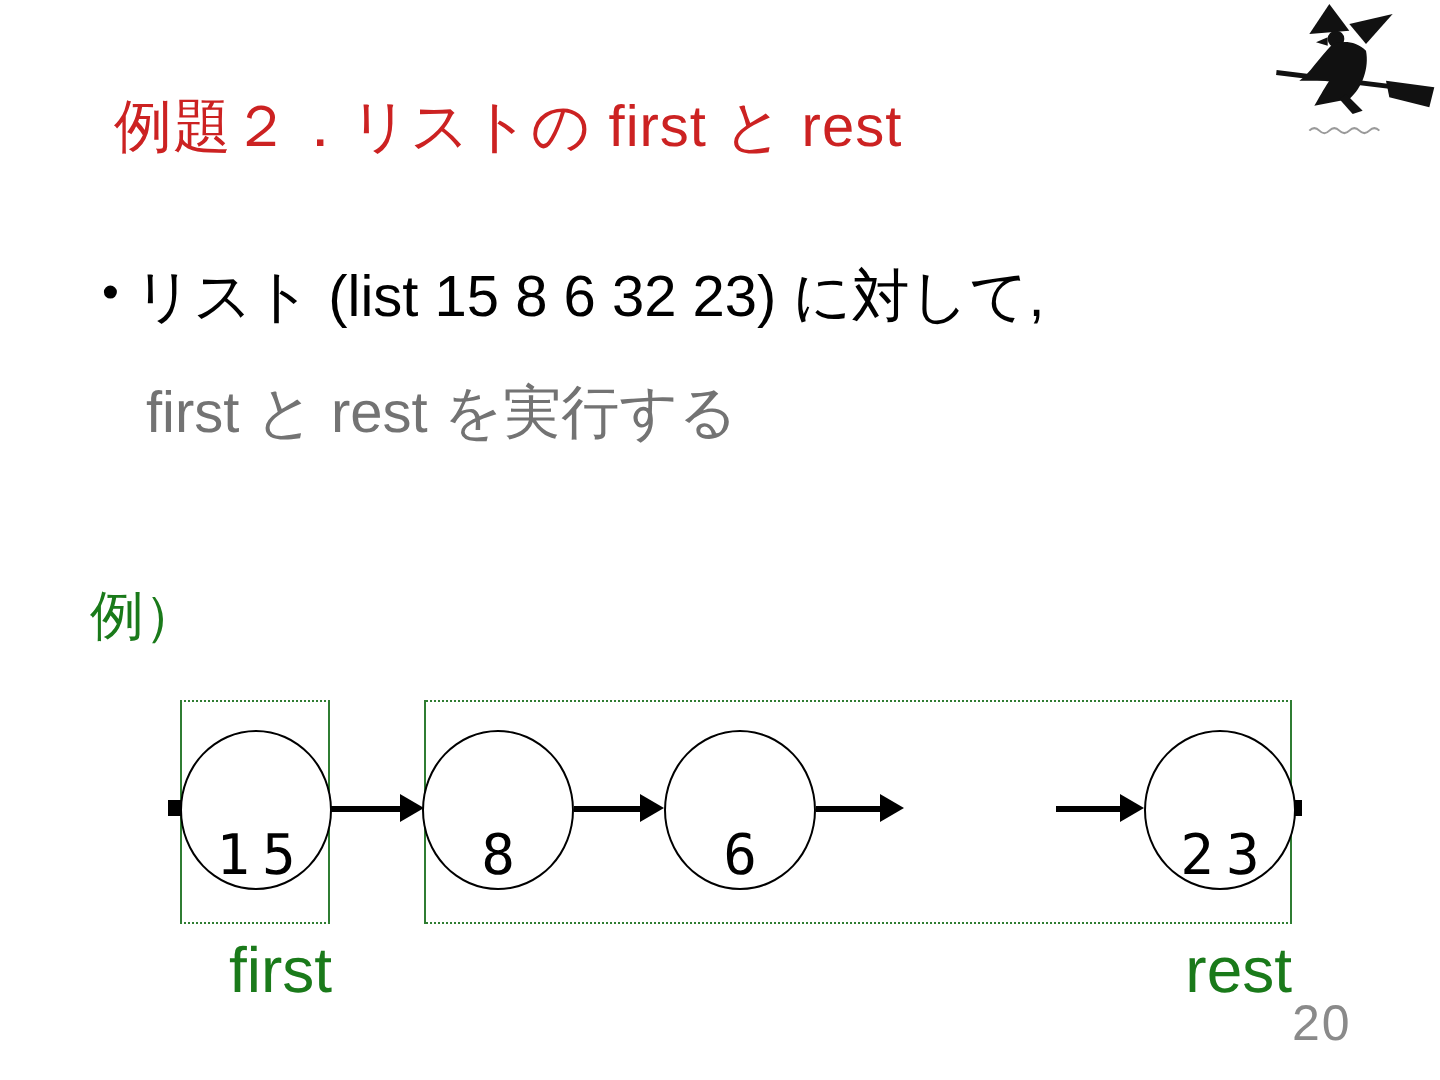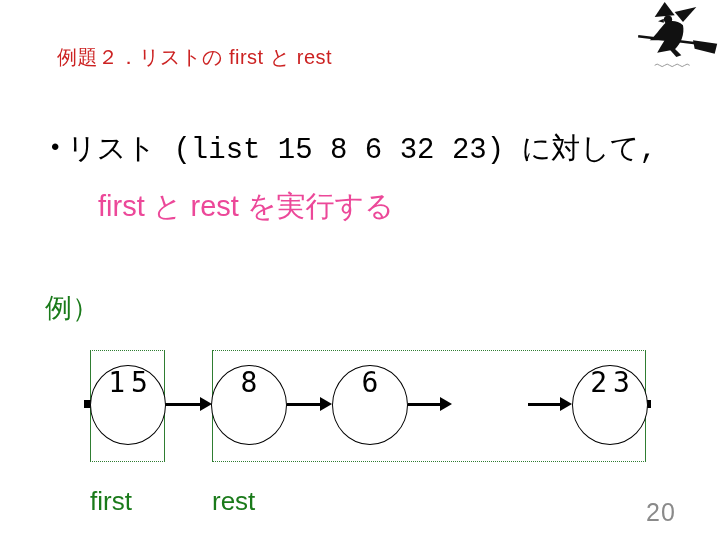--- a/index.html
+++ b/index.html
@@ -3,42 +3,42 @@
 <meta charset="utf-8">
 <style>
   html,body { margin:0; padding:0; background:#ffffff; }
   .slide {
     position:relative; width:720px; height:540px;
     background:#ffffff; overflow:hidden;
     font-family:"Liberation Sans", sans-serif;
   }
   .title {
     position:absolute; left:57px; top:44px;
-    font-size:20px; color:#cc2222; white-space:nowrap;
+    font-size:29px; color:#cc2222; white-space:nowrap;
     letter-spacing:0.5px;
   }
   .witch { position:absolute; left:636px; top:2px; width:84px; height:70px; }
   .bullet-glyph { position:absolute; left:51px; top:133px; font-size:24px; color:#000; }
-  .body-line1 { position:absolute; left:67px; top:129px; font-size:29px; color:#000; white-space:nowrap;font-family:Liberation Mono, monospace; }
-  .body-line2 { position:absolute; left:73px; top:187px; font-size:29px; color:#ec4899; white-space:nowrap;margin-left:25px; }
+  .body-line1 { position:absolute; left:67px; top:129px; font-size:29px; color:#000; white-space:nowrap; }
+  .body-line2 { position:absolute; left:73px; top:187px; font-size:29px; color:#737373; white-space:nowrap; }
   .example-label { position:absolute; left:45px; top:290px; font-size:27px; color:#1a7a1a; }
 
   .list-box {
     position:absolute; top:350px; height:112px; box-sizing:border-box;
     border-top:1px dotted #2f7d32; border-bottom:1px dotted #2f7d32;
     border-left:1px solid #2f7d32; border-right:1px solid #2f7d32;
     background:transparent;
   }
   .first-box { left:90px; width:75px; }
   .rest-box  { left:212px; width:434px; }
 
   .node {
     position:absolute; top:365px; width:76px; height:80px; box-sizing:border-box;
     border:1.5px solid #000; border-radius:50%; background:#ffffff;
-    display:flex; align-items:flex-start; justify-content:center;
+    display:flex; align-items:flex-end; justify-content:center;
     font-family:"DejaVu Sans Mono", monospace; font-size:28px; color:#000;
   }
   .node span { letter-spacing:6px; margin-right:-6px; }
   .n1 { left:90px; }  .n2 { left:211px; } .n3 { left:332px; }
   .n4 { left:452px; } .n5 { left:572px; }
 
   .arrow-line { position:absolute; top:403px; height:3px; background:#000; }
   .arrow-head {
     position:absolute; top:397px; width:0; height:0;
     border-left:12px solid #000; border-top:7px solid transparent; border-bottom:7px solid transparent;
@@ -46,21 +46,21 @@
   .a1l { left:164px; width:37px; } .a1h { left:200px; }
   .a2l { left:287px; width:34px; } .a2h { left:320px; }
   .a3l { left:408px; width:33px; } .a3h { left:440px; }
   .a4l { left:528px; width:33px; } .a4h { left:560px; }
 
   .stub { position:absolute; background:#000; }
   .stub-left  { left:84px;  top:400px; width:7px; height:8px; }
   .stub-right { left:645px; top:400px; width:6px; height:8px; }
 
   .diagram-label {
-    position:absolute; top:486px; font-size:26px; color:#1a7a1a; text-align:left;
+    position:absolute; top:467px; font-size:32px; color:#1a7a1a; text-align:right;
   }
   .first-label { left:90px;  width:76px; }
   .rest-label  { left:212px; width:434px; }
 
   .page-number {
     position:absolute; left:646px; top:498px; width:50px;
     font-size:25px; color:#8a8a8a; letter-spacing:1px;
   }
 </style>
 </head>

